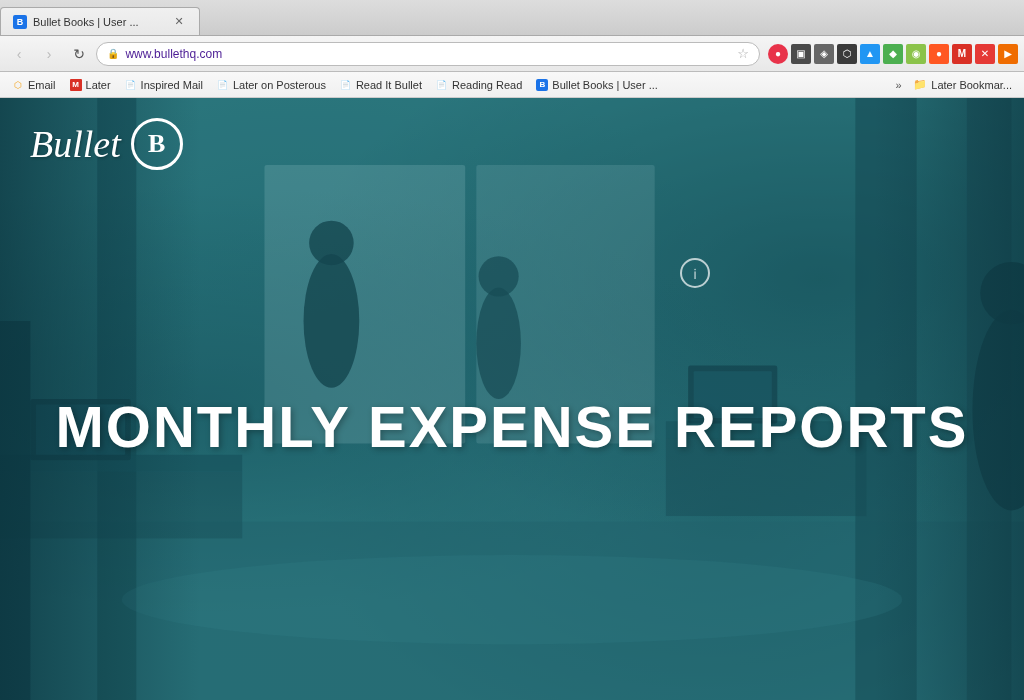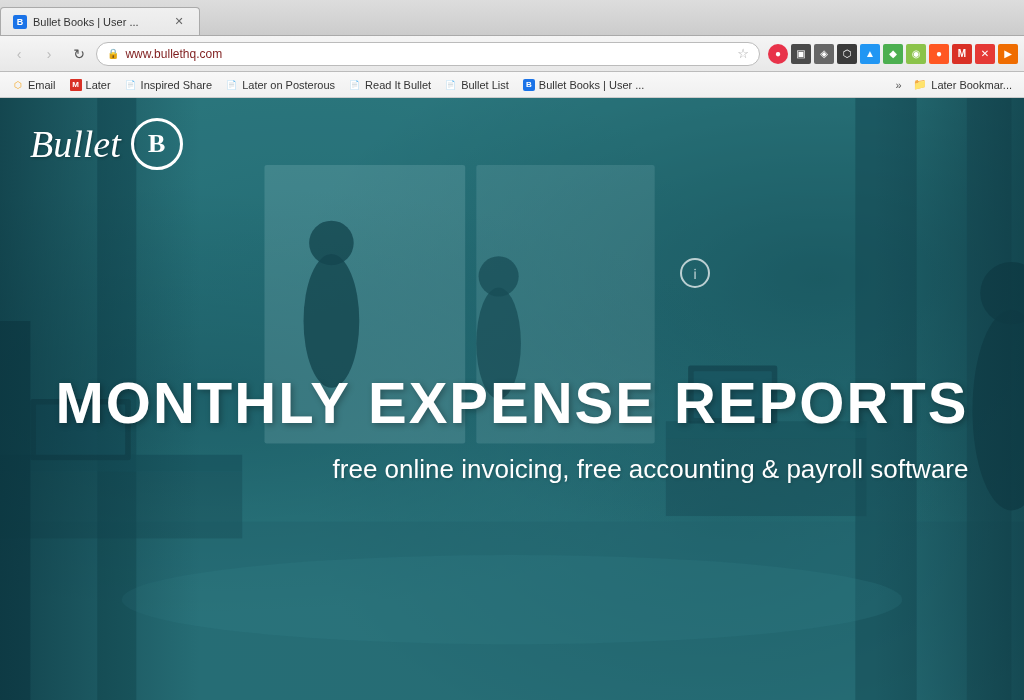--- a/index.html
+++ b/index.html
@@ -78,21 +78,21 @@
       border-radius: 12px;
       background: white;
       display: flex;
       align-items: center;
       padding: 0 10px;
       font-size: 12px;
       color: #333;
       gap: 6px;
     }
     .address-lock { font-size: 10px; color: #666; }
-    .address-text { flex: 1; font-size: 12px; color: #7f1d1d; }
+    .address-text { flex: 1; font-size: 12px; color: #4c1d95; }
     .star-icon { font-size: 13px; color: #aaa; cursor: pointer; }
 
     
     .ext-icons {
       display: flex;
       align-items: center;
       gap: 3px;
       margin-left: 4px;
     }
     .ext-icon {
@@ -352,33 +352,33 @@
     <div class="bookmark-item">
       <span class="bookmark-favicon" style="color:#f59e0b;">⬡</span>
       <span>Email</span>
     </div>
     <div class="bookmark-item">
       <span class="bookmark-favicon" style="background:#d93025; color:white; border-radius:1px; width:12px; height:12px; font-size:8px; display:flex; align-items:center; justify-content:center; font-weight:bold;">M</span>
       <span>Later</span>
     </div>
     <div class="bookmark-item">
       <span class="bookmark-favicon">📄</span>
-      <span>Inspired Share</span>
+      <span>Inspired Mail</span>
     </div>
     <div class="bookmark-item">
       <span class="bookmark-favicon">📄</span>
       <span>Later on Posterous</span>
     </div>
     <div class="bookmark-item">
       <span class="bookmark-favicon">📄</span>
       <span>Read It Bullet</span>
     </div>
     <div class="bookmark-item">
       <span class="bookmark-favicon">📄</span>
-      <span>Bullet List</span>
+      <span>Reading Read</span>
     </div>
     <div class="bookmark-item">
       <span class="bookmark-favicon" style="background:#1a73e8; color:white; border-radius:2px; width:12px; height:12px; font-size:8px; display:flex; align-items:center; justify-content:center; font-weight:bold;">B</span>
       <span>Bullet Books | User ...</span>
     </div>
     <div class="more-btn">
       <span>»</span>
     </div>
     <div class="other-bookmarks">
       <span>📁</span>
@@ -442,18 +442,17 @@
           <span>B</span>
         </div>
       </div>
 
       <div class="info-icon">
         <span>ℹ</span>
       </div>
 
       <div class="hero-content">
         <div class="hero-title">MONTHLY EXPENSE REPORTS</div>
-        <div class="hero-subtitle">free online invoicing, free accounting &amp; payroll software</div>
       </div>
     </div>
 
   </div>
 </div>
 
 </body></html>

